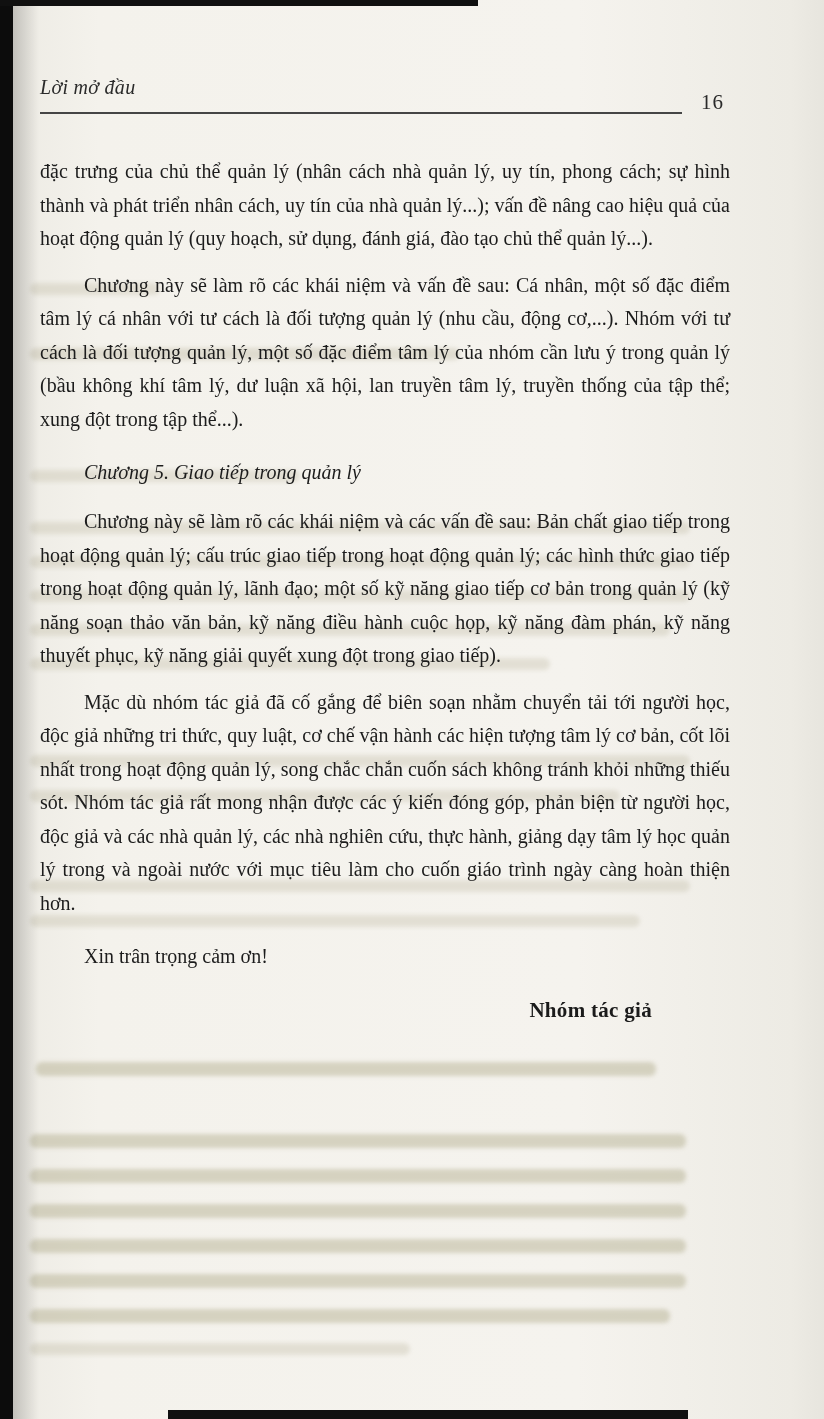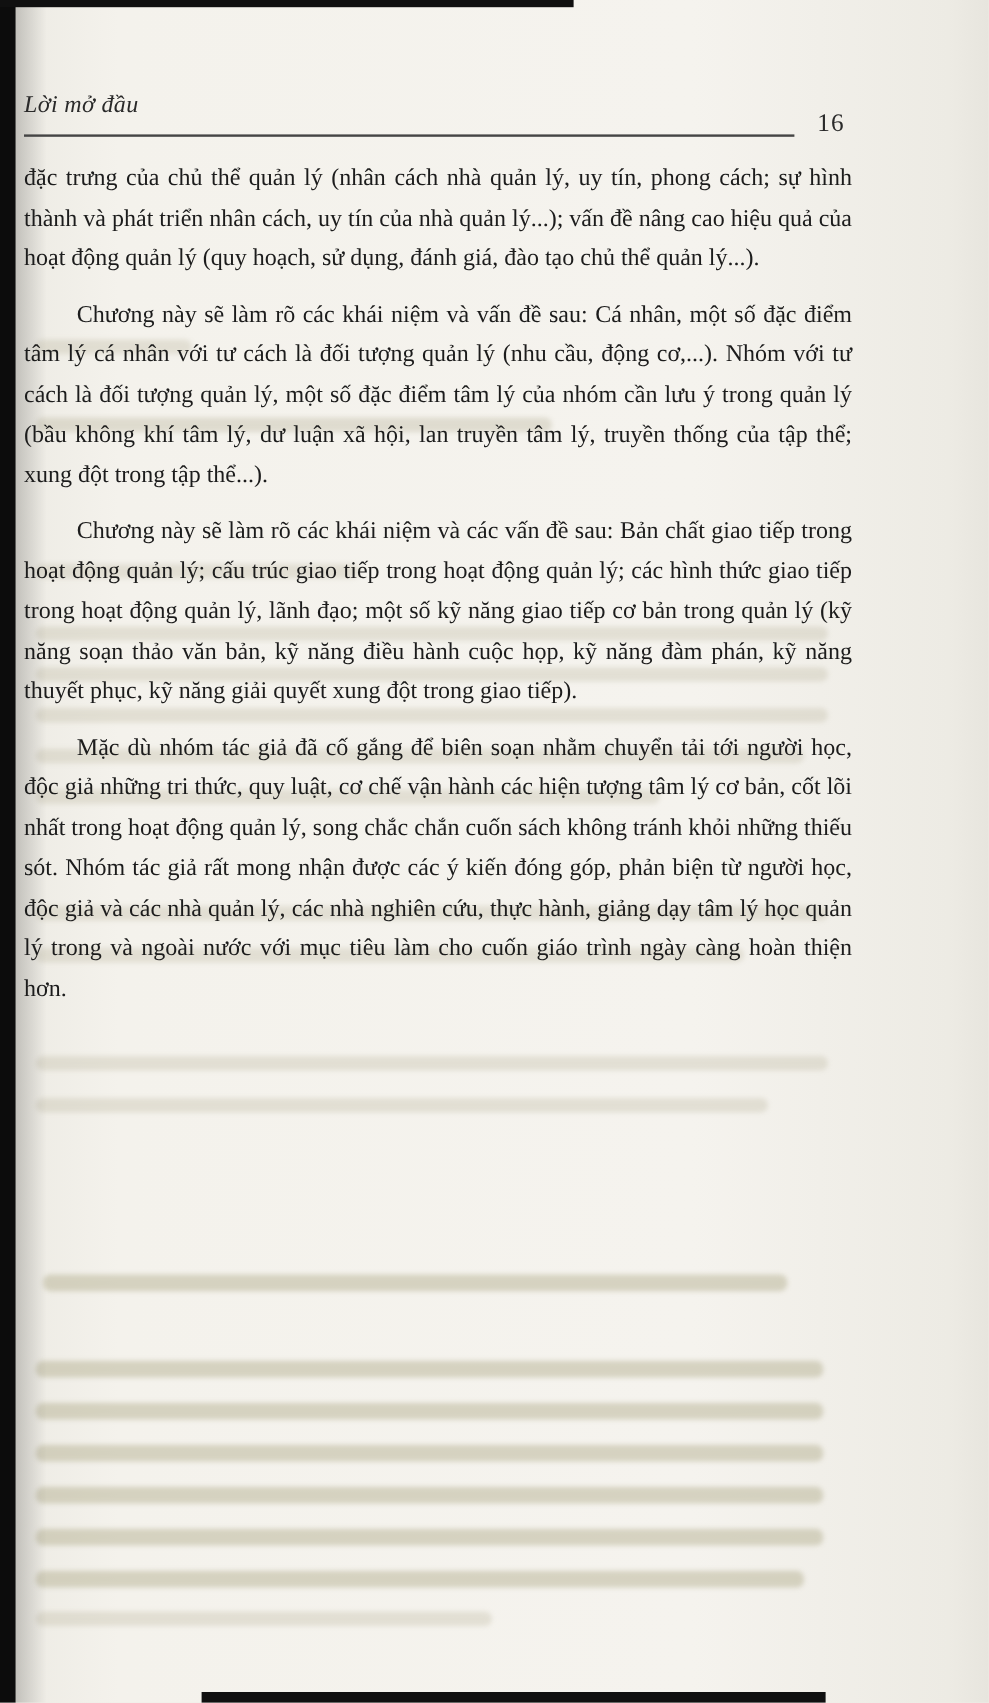--- a/index.html
+++ b/index.html
@@ -18,31 +18,31 @@
   .bar-top{position:absolute;left:0;top:0;width:478px;height:6px;background:#101010;}
   .bar-bottom{position:absolute;left:168px;bottom:0;width:520px;height:9px;background:#101010;}
   .gutter-shadow{position:absolute;left:13px;top:0;width:26px;height:100%;
     background:linear-gradient(90deg,rgba(0,0,0,.18),rgba(0,0,0,0));}
 
   
   .ghost-layer{position:absolute;inset:0;z-index:0;}
   .ghost-line{position:absolute;border-radius:6px;background:#b4ae94;opacity:.28;filter:blur(2px);height:12px;}
   .ghost-strong{background:#a8a37f;opacity:.40;height:14px;}
 
-  .content{position:absolute;left:20px;top:0;width:690px;z-index:2;color:#1d1d1d;}
+  .content{position:absolute;left:40px;top:0;width:690px;z-index:2;color:#1d1d1d;}
 
   header{position:relative;margin-top:76px;height:44px;}
   .running-title{
     font-style:italic;font-size:20px;letter-spacing:.3px;color:#2a2a2a;
     padding-left:0;padding-bottom:8px;
   }
   .header-rule{position:absolute;left:0;top:36px;width:642px;height:0;border-bottom:2px solid #454545;}
   .page-number{position:absolute;right:6px;top:14px;font-size:21px;color:#2a2a2a;letter-spacing:1px;}
 
-  main{margin-top:12px;}
+  main{margin-top:35px;}
   .body-par{
     font-size:20px;line-height:33.5px;text-align:justify;
     margin:0 0 13px 0;text-indent:2.2em;color:#1c1c1c;
   }
   .no-indent{text-indent:0;}
   .chapter-heading{
     font-size:20px;line-height:33px;font-style:italic;font-weight:normal;
     margin:20px 0 16px 0;text-indent:2.2em;color:#1c1c1c;
   }
   .closing{margin-top:20px;text-align:left;}
@@ -86,26 +86,29 @@
       <div class="header-rule"></div>
       <div class="page-number">16</div>
     </header>
 
     <main>
       <p class="body-par no-indent">đặc trưng của chủ thể quản lý (nhân cách nhà quản lý, uy tín, phong cách; sự hình thành và phát triển nhân cách, uy tín của nhà quản lý...); vấn đề nâng cao hiệu quả của hoạt động quản lý (quy hoạch, sử dụng, đánh giá, đào tạo chủ thể quản lý...).</p>
 
 
       <p class="body-par">Chương này sẽ làm rõ các khái niệm và vấn đề sau: Cá nhân, một số đặc điểm tâm lý cá nhân với tư cách là đối tượng quản lý (nhu cầu, động cơ,...). Nhóm với tư cách là đối tượng quản lý, một số đặc điểm tâm lý của nhóm cần lưu ý trong quản lý (bầu không khí tâm lý, dư luận xã hội, lan truyền tâm lý, truyền thống của tập thể; xung đột trong tập thể...).</p>
 
+      <h3 class="chapter-heading">Chương 5. Giao tiếp trong quản lý</h3>
 
       <p class="body-par">Chương này sẽ làm rõ các khái niệm và các vấn đề sau: Bản chất giao tiếp trong hoạt động quản lý; cấu trúc giao tiếp trong hoạt động quản lý; các hình thức giao tiếp trong hoạt động quản lý, lãnh đạo; một số kỹ năng giao tiếp cơ bản trong quản lý (kỹ năng soạn thảo văn bản, kỹ năng điều hành cuộc họp, kỹ năng đàm phán, kỹ năng thuyết phục, kỹ năng giải quyết xung đột trong giao tiếp).</p>
 
       <p class="body-par">Mặc dù nhóm tác giả đã cố gắng để biên soạn nhằm chuyển tải tới người học, độc giả những tri thức, quy luật, cơ chế vận hành các hiện tượng tâm lý cơ bản, cốt lõi nhất trong hoạt động quản lý, song chắc chắn cuốn sách không tránh khỏi những thiếu sót. Nhóm tác giả rất mong nhận được các ý kiến đóng góp, phản biện từ người học, độc giả và các nhà quản lý, các nhà nghiên cứu, thực hành, giảng dạy tâm lý học quản lý trong và ngoài nước với mục tiêu làm cho cuốn giáo trình ngày càng hoàn thiện hơn.</p>
 
+      <p class="body-par closing">Xin trân trọng cảm ơn!</p>
 
+      <div class="signature">Nhóm tác giả</div>
     </main>
 
   </div>
 
   <div class="gutter-shadow"></div>
   <div class="bar-left"></div>
   <div class="bar-top"></div>
   <div class="bar-bottom"></div>
 
 </div>

